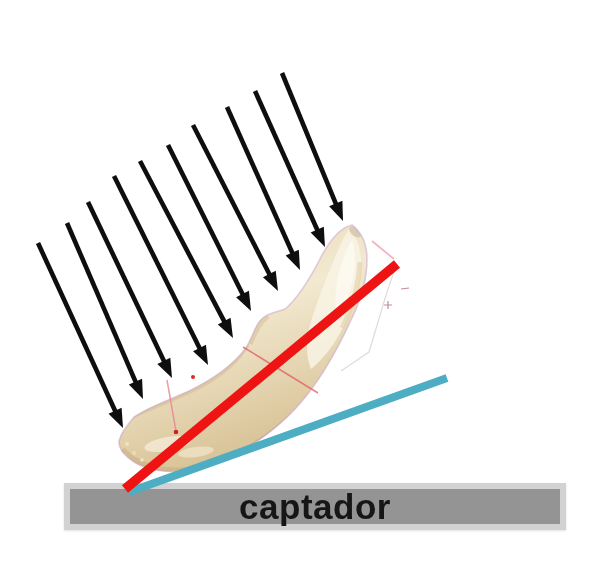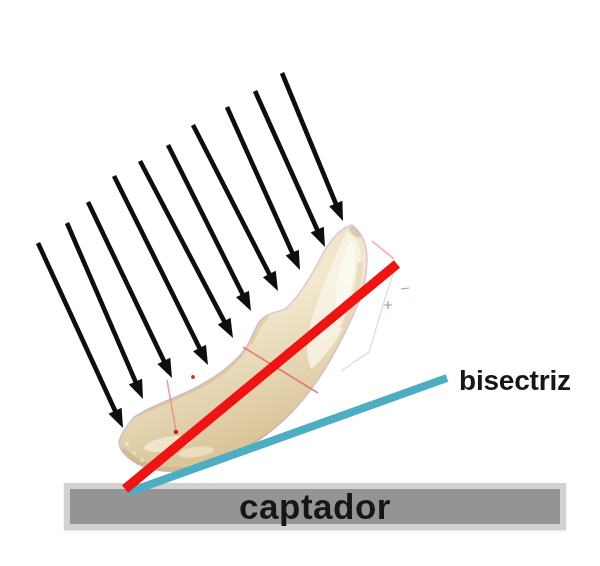--- a/index.html
+++ b/index.html
@@ -109,15 +109,14 @@
     <g id="axis-line-g">
         <line x1="397" y1="264" x2="125" y2="489" stroke="#ee1414" stroke-width="9.5" stroke-linecap="butt"></line>
       </g>
 
     <g id="overlay-dots">
       <circle cx="193" cy="377" r="2" fill="#dc2a2a"></circle>
       <circle cx="176" cy="432" r="2.3" fill="#d41f1f"></circle>
     </g>
   </svg>
 
-  <div class="bisector-label" id="bisector-label" style="left: 459px; top: 367px;">bisectriz</div>
 
 </div>
 
 </body></html>

